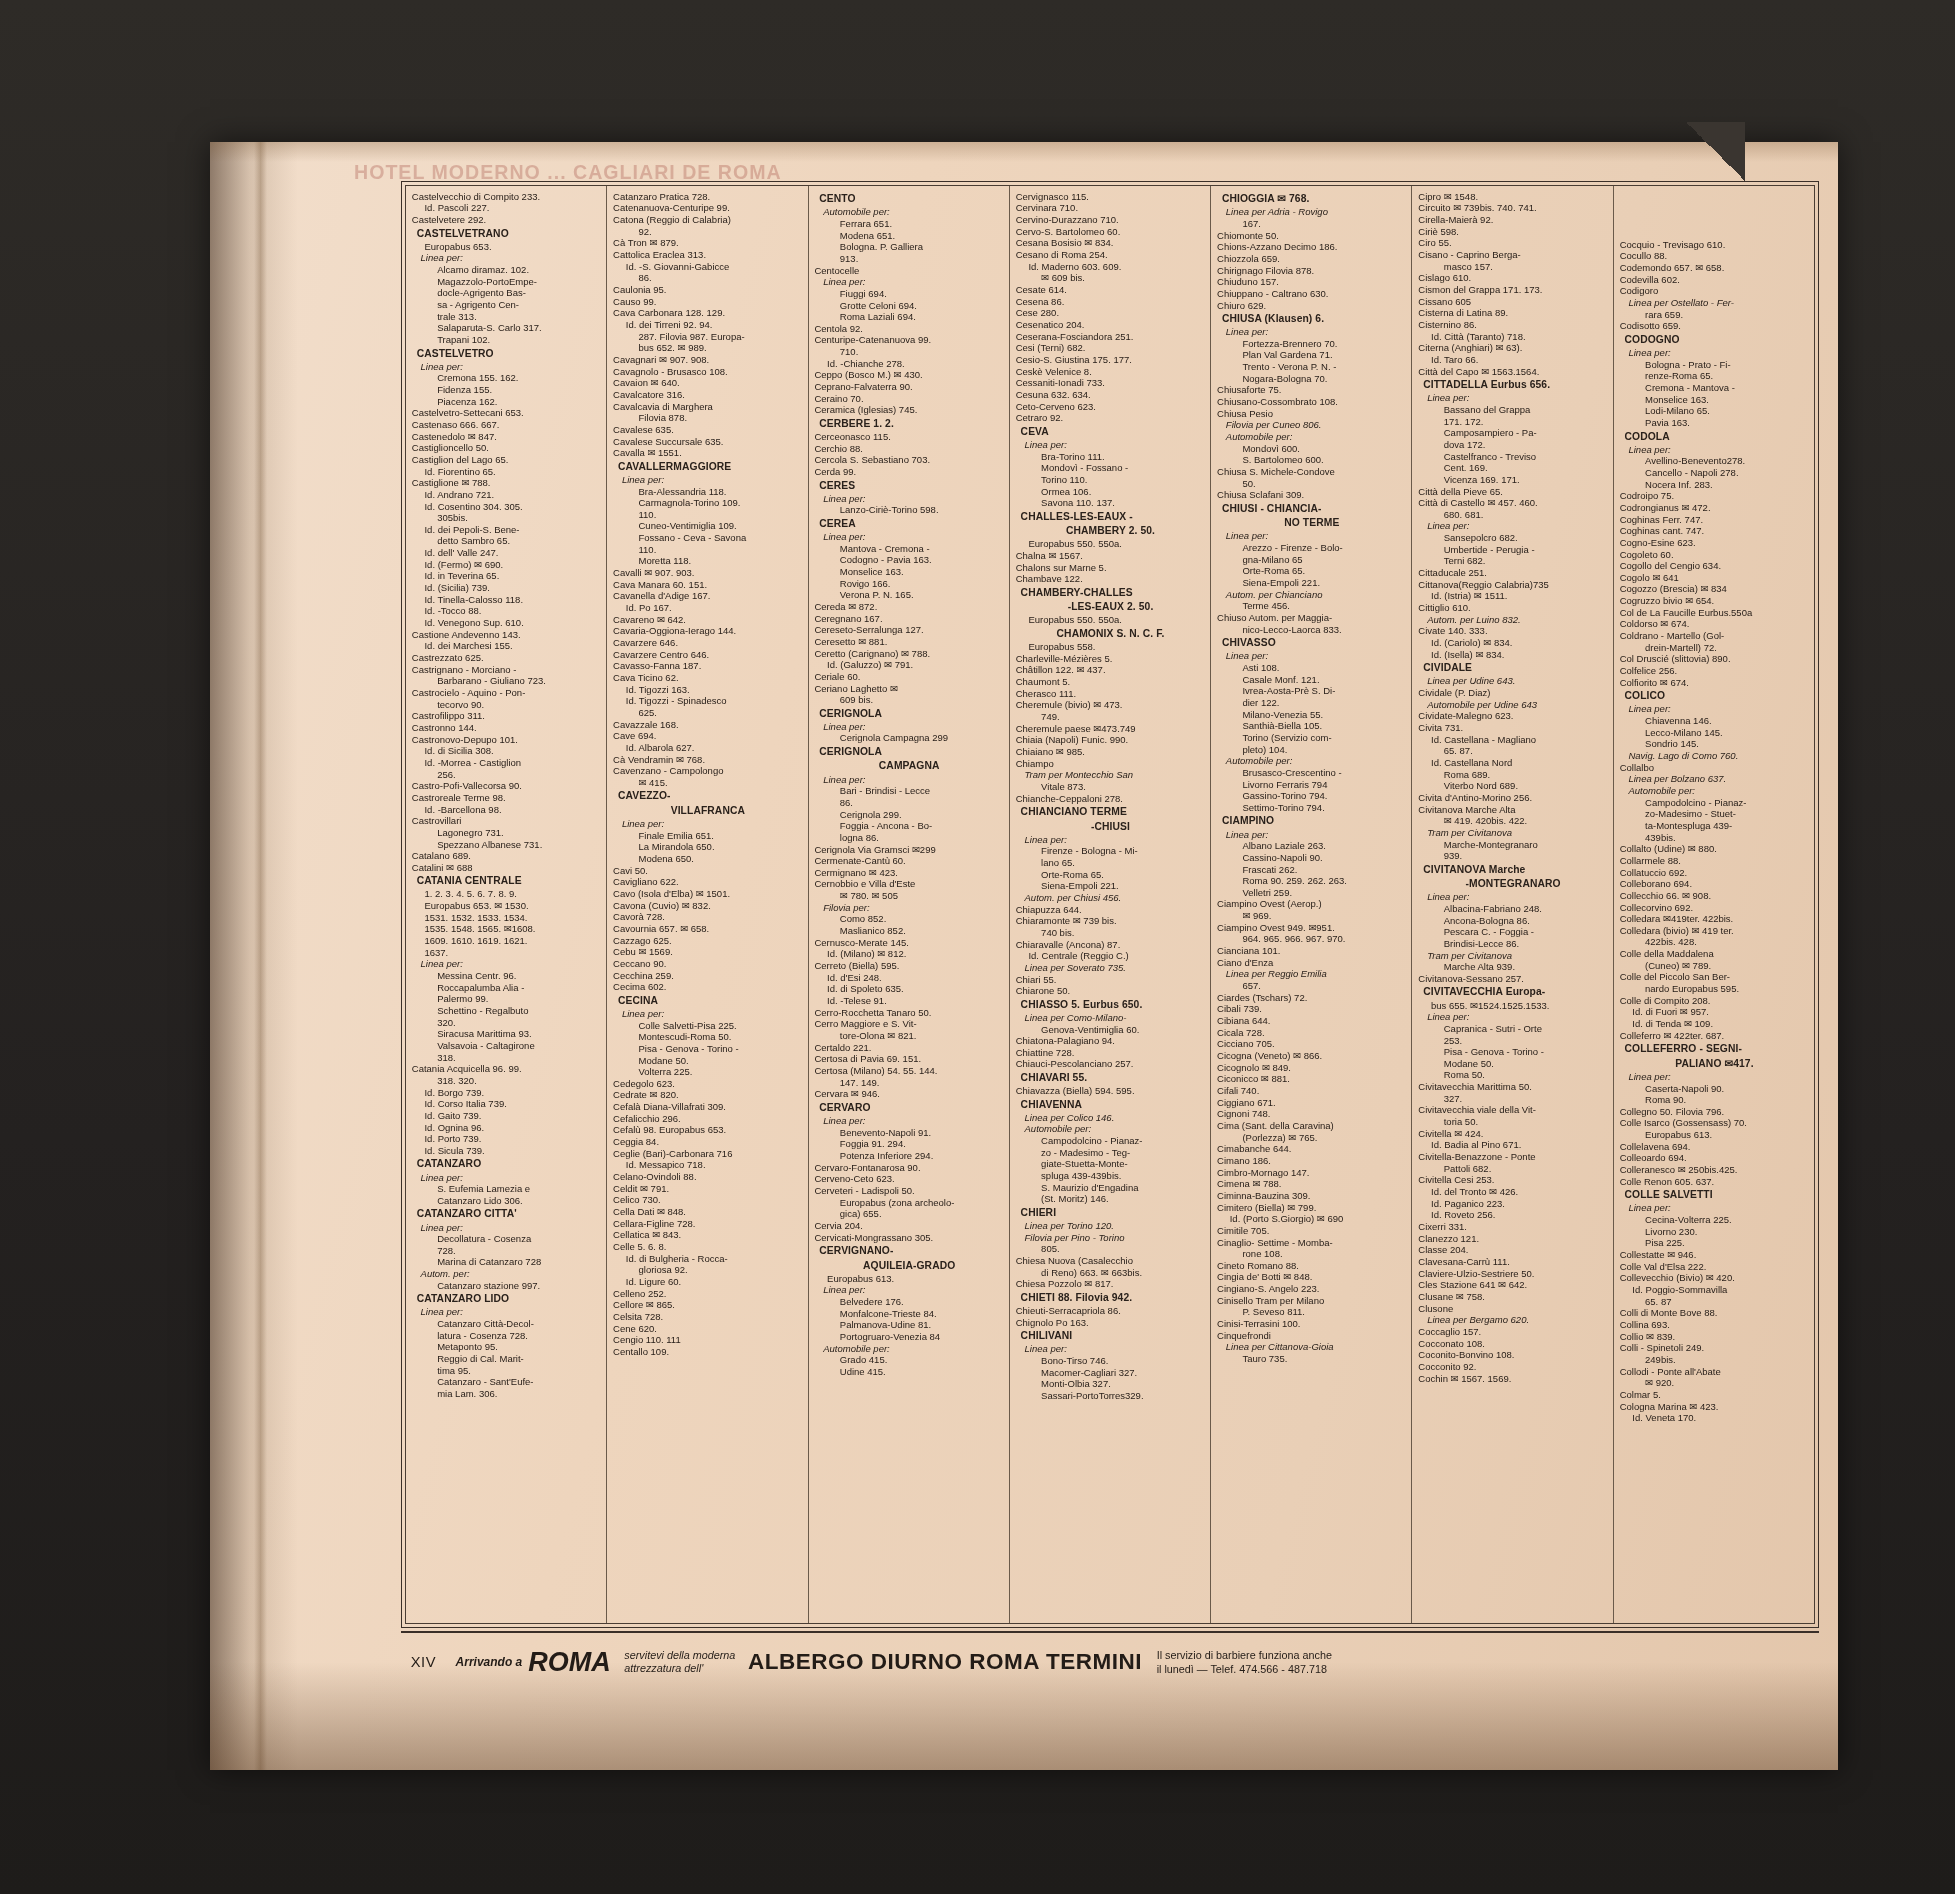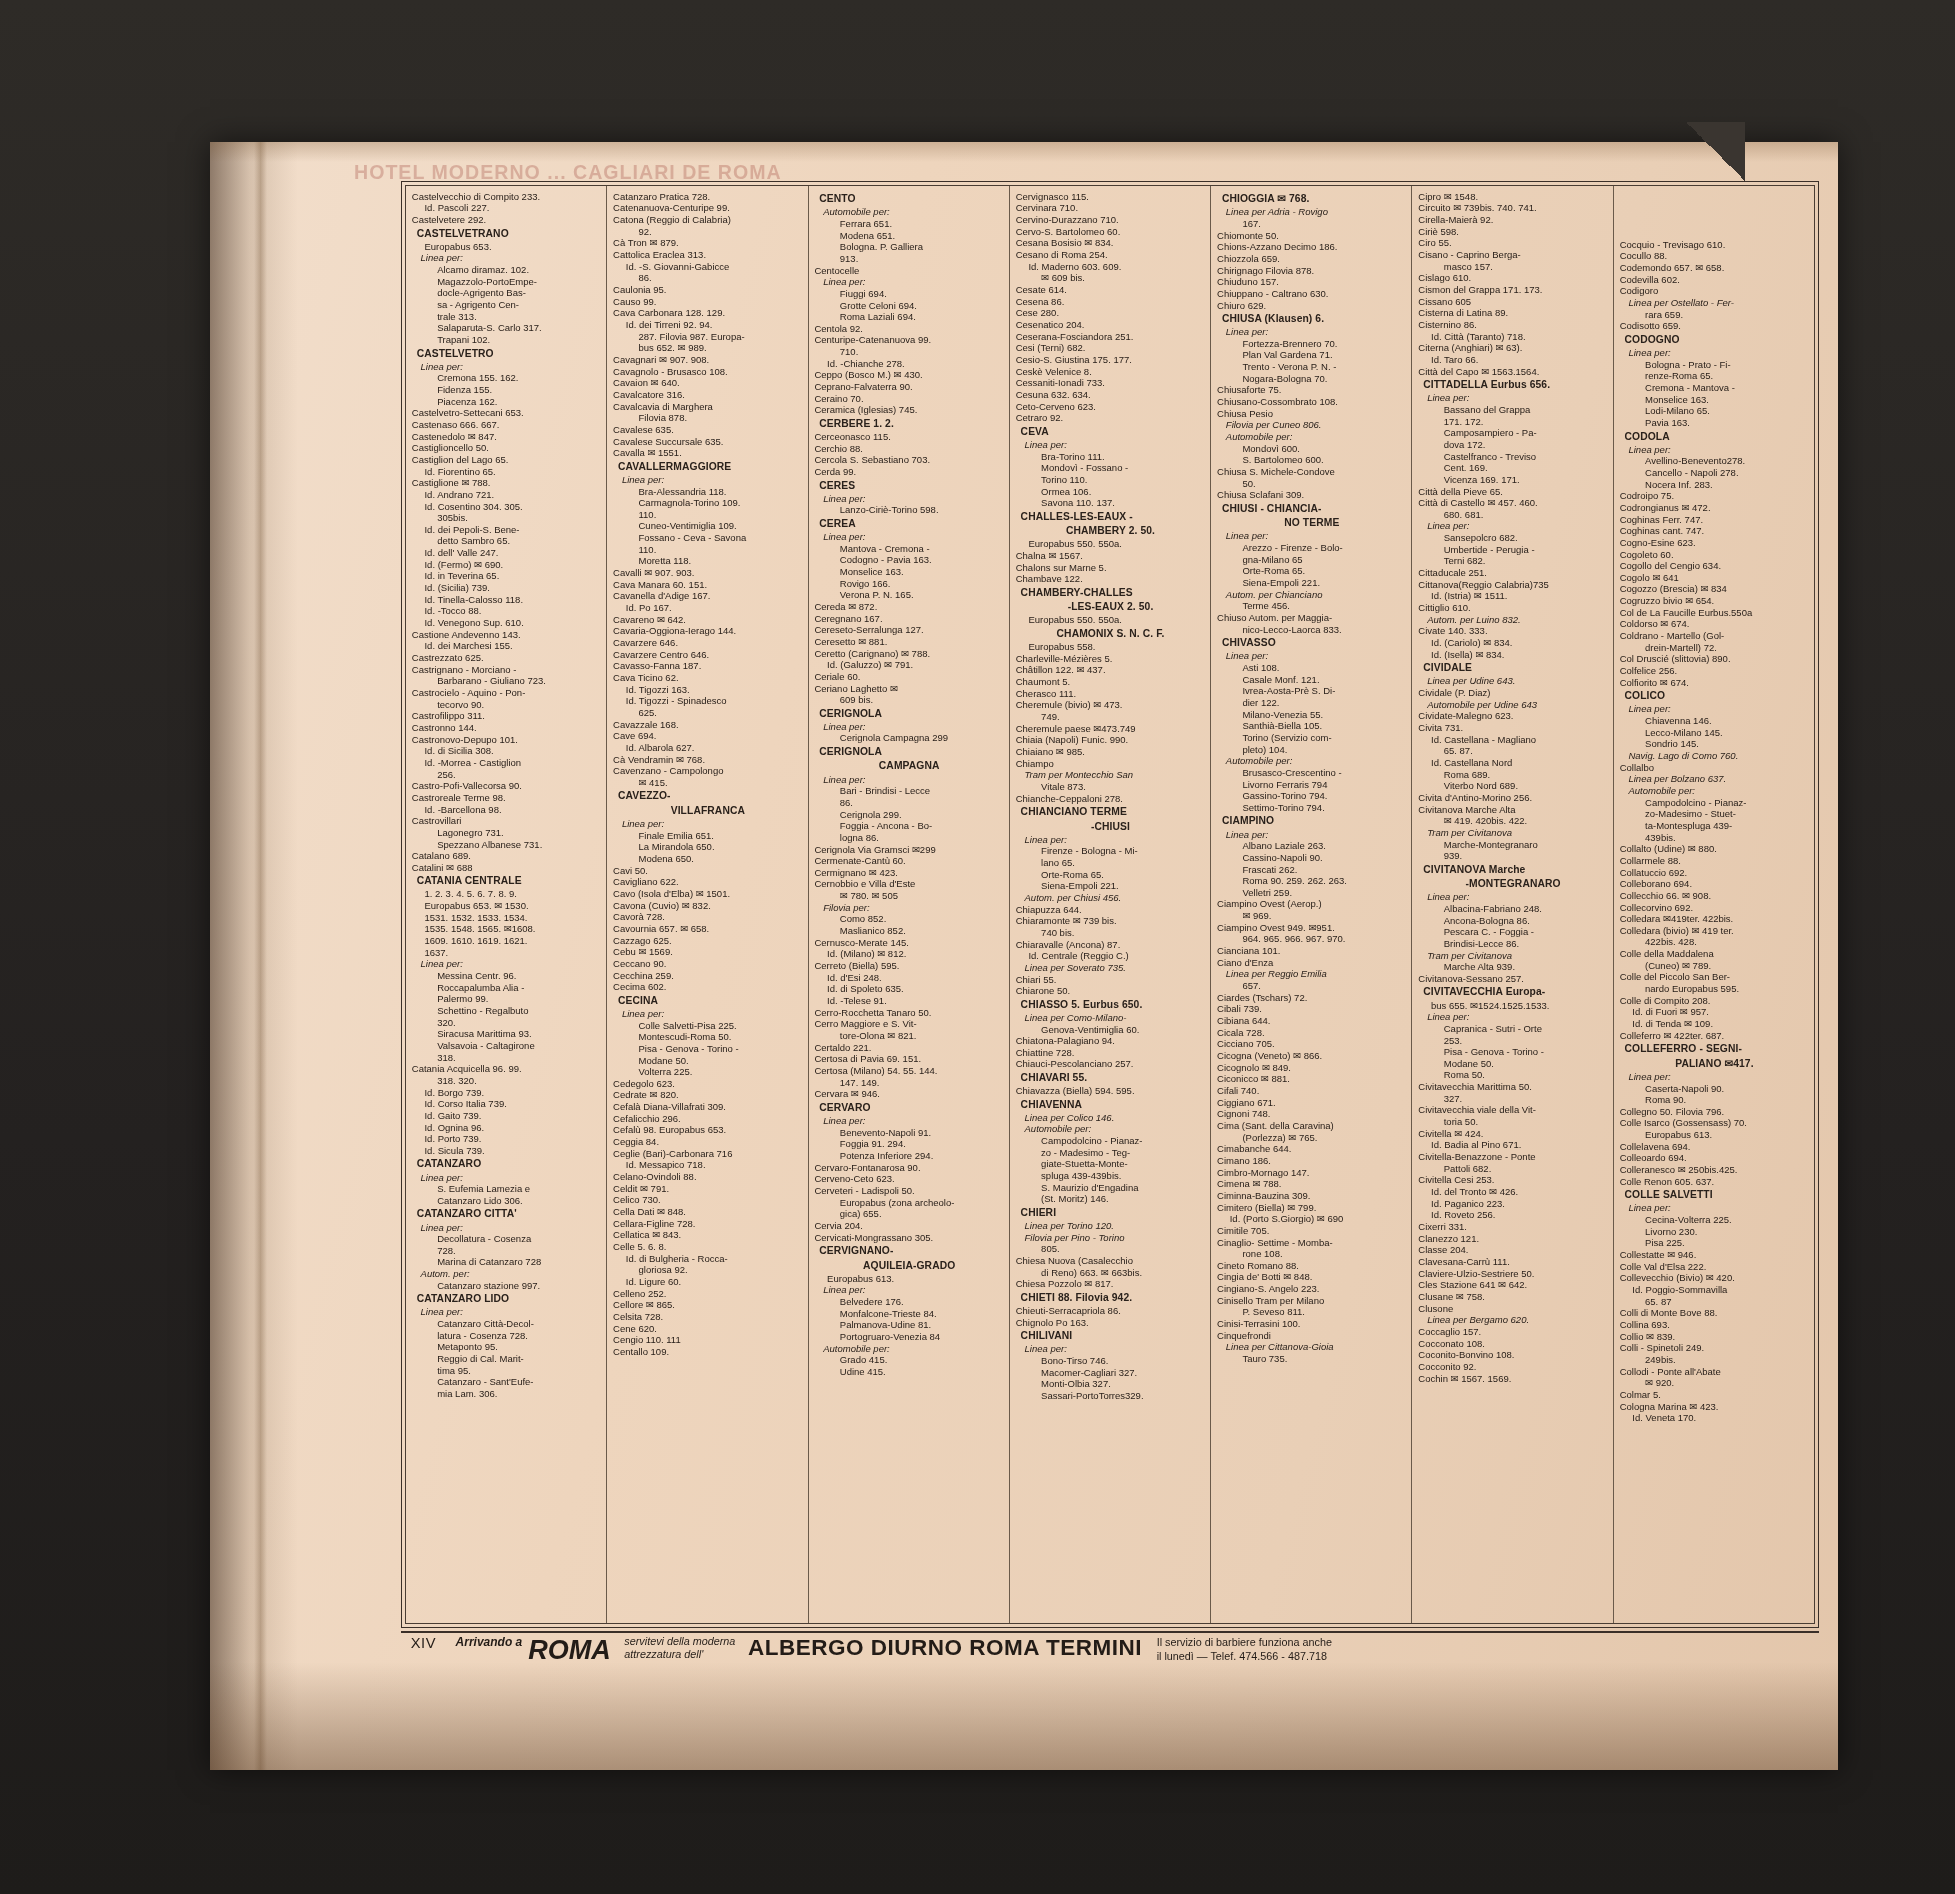--- a/index.html
+++ b/index.html
@@ -131,20 +131,21 @@
   .ii { font-style: italic; padding-left: 8.8px; }
 
   
   .adstrip {
     position: absolute;
     left: 401px;
     top: 1635px;
     width: 1418px;
     height: 54px;
     display: flex;
+    align-items: center;
     color: #231c17;
   }
   .folio {
     font-size: 14.7px;
     font-weight: normal;
     letter-spacing: 0.5px;
     margin-right: 19.6px;
     padding-left: 9.8px;
   }
   .ad1 {

